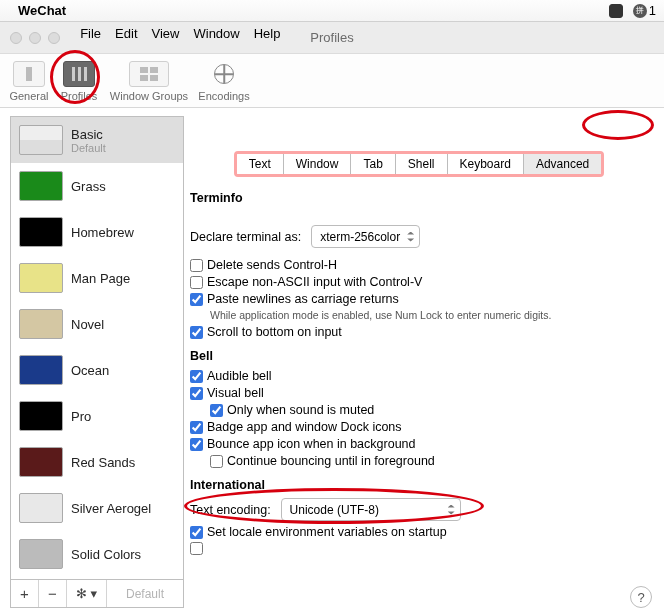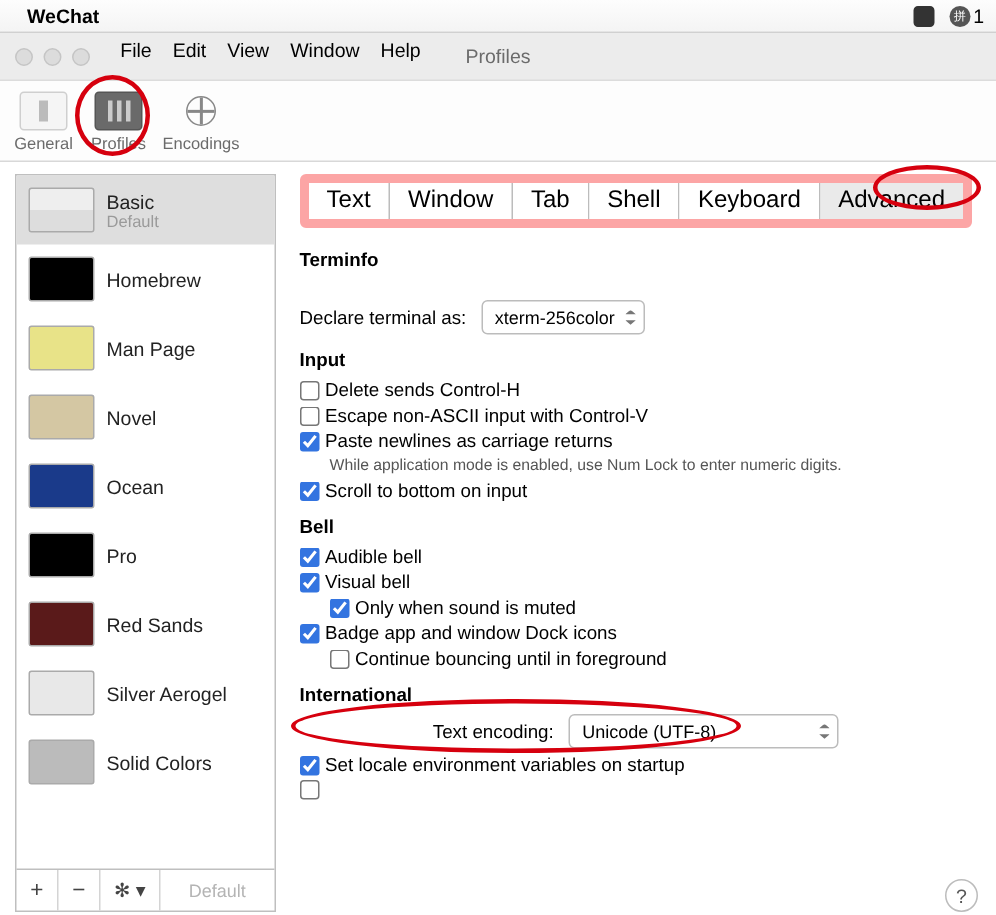--- a/index.html
+++ b/index.html
@@ -56,50 +56,50 @@
   .tool.wg .iconbox{width:40px;}
   .tool.enc{width:60px;}
   .tool-bars{display:flex;gap:3px;}
   .tool-bars .b{width:3px;height:14px;background:#888;}
   .tool.active .tool-bars .b{background:#ccc;}
   .globe{width:20px;height:20px;border:1.5px solid #888;border-radius:50%;position:relative;}
   .globe::before,.globe::after{content:"";position:absolute;background:#888;}
   .globe::before{width:100%;height:1.5px;top:50%;left:0;transform:translateY(-50%);}
   .globe::after{width:1.5px;height:100%;left:50%;top:0;transform:translateX(-50%);}
   .red-ellipse{position:absolute;border:3px solid #d6000e;border-radius:50%;pointer-events:none;}
-  .main{display:flex;padding:8px 10px 0 10px;gap:10px;height:500px;}
+  .main{display:flex;padding:8px 10px 0 10px;gap:0;height:500px;}
   .sidebar{width:174px;border:1px solid #bfbfbf;background:#fff;display:flex;flex-direction:column;}
   .profiles{flex:1;overflow:hidden;}
   .profile{display:flex;align-items:center;padding:4px 8px;height:46px;border-bottom:0;}
   .profile.selected{background:#dedede;}
   .profile .thumb{width:44px;height:30px;border:1px solid #aaa;border-radius:2px;margin-right:8px;flex-shrink:0;background:#ccc;}
   .profile .pname{font-size:13px;color:#222;}
   .profile .pdefault{font-size:11px;color:#9a9a9a;}
   .sidebar-footer{height:28px;border-top:1px solid #bfbfbf;display:flex;align-items:stretch;}
   .sbtn{width:28px;border-right:1px solid #d4d4d4;display:flex;align-items:center;justify-content:center;font-size:15px;color:#444;}
   .sbtn.gear{width:40px;font-size:13px;}
   .sbtn.def{flex:1;font-size:12px;color:#b4b4b4;border-right:none;}
   .content{flex:1;padding:0 6px;position:relative;}
   .tabs-wrap{display:flex;justify-content:center;margin-bottom:14px;}
-  .segtabs{display:inline-flex;border:6px solid #fca5a5;border-radius:4px;overflow:hidden;background:#fff;font-size:16px;}
+  .segtabs{display:inline-flex;border:3px solid #fca5a5;border-radius:4px;overflow:hidden;background:#fff;font-size:12px;margin-top:35px;}
   .segtab{padding:3px 12px;border-right:1px solid #bcbcbc;background:#fff;}
   .segtab:last-child{border-right:none;}
   .segtab.active{background:#eaeaea;}
   .section-head{font-weight:600;font-size:12.5px;margin:10px 0 6px 0;}
   .row{display:flex;align-items:center;margin:3px 0;font-size:12.5px;}
   .row label{margin-left:4px;}
   .indent{margin-left:20px;}
   .hint{font-size:10.5px;color:#555;margin-left:20px;margin-top:2px;margin-bottom:4px;}
   .select{appearance:none;-webkit-appearance:none;border:1px solid #bcbcbc;border-radius:4px;background:#fff;padding:2px 18px 2px 8px;font-size:12px;height:23px;position:relative;}
   .sel-wrap{position:relative;display:inline-block;}
   .sel-wrap::after{content:"";position:absolute;right:6px;top:50%;width:7px;height:10px;transform:translateY(-50%);background:linear-gradient(#777,#777);clip-path:polygon(50% 0,100% 30%,0 30%,50% 0,0 70%,100% 70%,50% 100%,0 70%);}
   input[type=checkbox]{accent-color:#3374e0;width:13px;height:13px;margin:0;}
   .help{position:absolute;right:2px;bottom:0;width:22px;height:22px;border:1px solid #bcbcbc;border-radius:50%;display:flex;align-items:center;justify-content:center;font-size:13px;color:#555;background:#fff;}
   .decl-row{display:flex;align-items:center;gap:10px;margin:20px 0 10px 0;font-size:12.5px;}
-  .enc-row{display:flex;align-items:center;gap:10px;margin:4px 0;font-size:12.5px;justify-content:center;}
+  .enc-row{display:flex;align-items:center;gap:10px;margin:4px 0;font-size:12.5px;}
   .enc-select{width:180px;}
   .thumb.basic{background:linear-gradient(#eee 50%,#ddd 50%);}
   .thumb.grass{background:#1a8a1a;}
   .thumb.homebrew{background:#000;}
   .thumb.manpage{background:#e8e388;}
   .thumb.novel{background:#d4c7a3;}
   .thumb.ocean{background:#1a3a8a;}
   .thumb.pro{background:#000;}
   .thumb.redsands{background:#5a1a1a;}
   .thumb.silver{background:#e8e8e8;}
@@ -145,40 +145,55 @@
   <div class="tool active">
     <div class="iconbox">
         <div class="tool-bars">
           <span class="b"></span>
           <span class="b"></span>
           <span class="b"></span>
         </div>
       </div>
     <div class="label">Profiles</div>
   </div>
+  <div class="tool wg">
+    <div class="iconbox">
+        <div style="display:grid;grid-template-columns:8px 8px;gap:2px;">
+          <span style="width:8px;height:6px;background:#bbb;"></span>
+          <span style="width:8px;height:6px;background:#bbb;"></span>
+          <span style="width:8px;height:6px;background:#bbb;"></span>
+          <span style="width:8px;height:6px;background:#bbb;"></span>
+        </div>
+      </div>
+    <div class="label">Window Groups</div>
+  </div>
   <div class="tool enc">
     <div class="iconbox" style="border:none;background:none;">
         <div class="globe"></div>
       </div>
     <div class="label">Encodings</div>
   </div>
   <div class="red-ellipse" style="left:50px;top:-4px;width:50px;height:54px;"></div>
 </div>
 
 <div class="main">
 
   <div class="sidebar">
     <div class="profiles">
       <div class="profile selected">
         <div class="thumb basic"></div>
         <div>
           <div class="pname">Basic</div>
           <div class="pdefault">Default</div>
         </div>
       </div>
+      <div class="profile">
+          <div class="thumb grass"></div>
+          <div class="pname">Grass</div>
+        </div>
       <div class="profile">
           <div class="thumb homebrew"></div>
           <div class="pname">Homebrew</div>
         </div>
       <div class="profile">
           <div class="thumb manpage"></div>
           <div class="pname">Man Page</div>
         </div>
       <div class="profile">
           <div class="thumb novel"></div>
@@ -225,21 +240,20 @@
       </div>
       <div class="red-ellipse" style="right:-6px;top:-6px;width:72px;height:30px;"></div>
     </div>
 
     <div class="section-head">Terminfo</div>
     <div class="decl-row">
       <span>Declare terminal as:</span>
       <span class="sel-wrap"><select class="select"><option>xterm-256color</option></select></span>
     </div>
 
-    <div class="section-head">Input</div>
     <div class="row">
         <input type="checkbox" style="">
         <label>Delete sends Control-H</label>
       </div>
     <div class="row">
         <input type="checkbox" style="">
         <label>Escape non-ASCII input with Control-V</label>
       </div>
     <div class="row">
         <input type="checkbox" checked="" style="">
@@ -260,20 +274,24 @@
         <input type="checkbox" checked="" style="">
         <label>Visual bell</label>
       </div>
     <div class="row indent">
         <input type="checkbox" checked="" style="">
         <label>Only when sound is muted</label>
       </div>
     <div class="row">
         <input type="checkbox" checked="" style="">
         <label>Badge app and window Dock icons</label>
+      </div>
+    <div class="row">
+        <input type="checkbox" checked="" style="">
+        <label>Bounce app icon when in background</label>
       </div>
     <div class="row indent">
         <input type="checkbox" style="">
         <label>Continue bouncing until in foreground</label>
       </div>
 
     <div class="section-head">International</div>
     <div style="position:relative;">
       <div class="enc-row">
         <span>Text encoding:</span>

